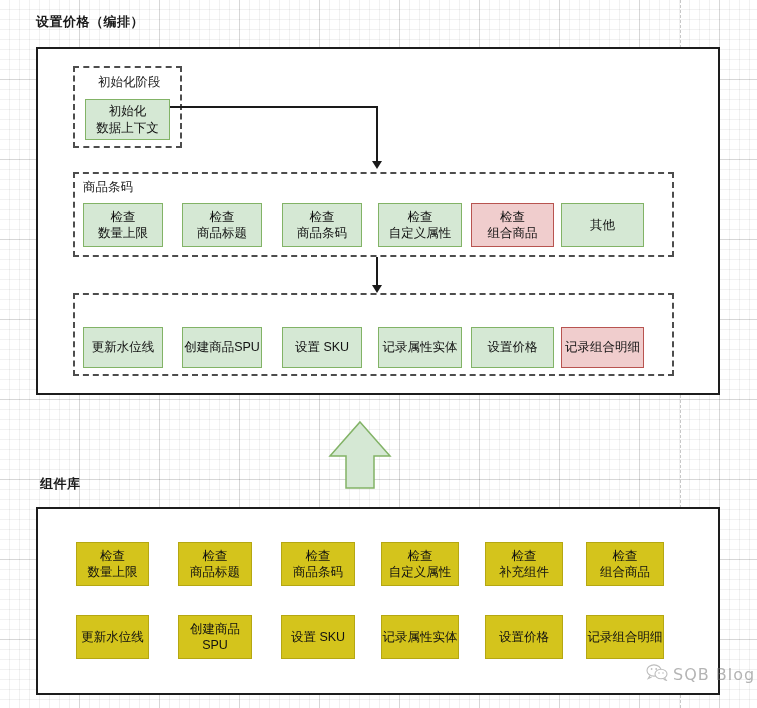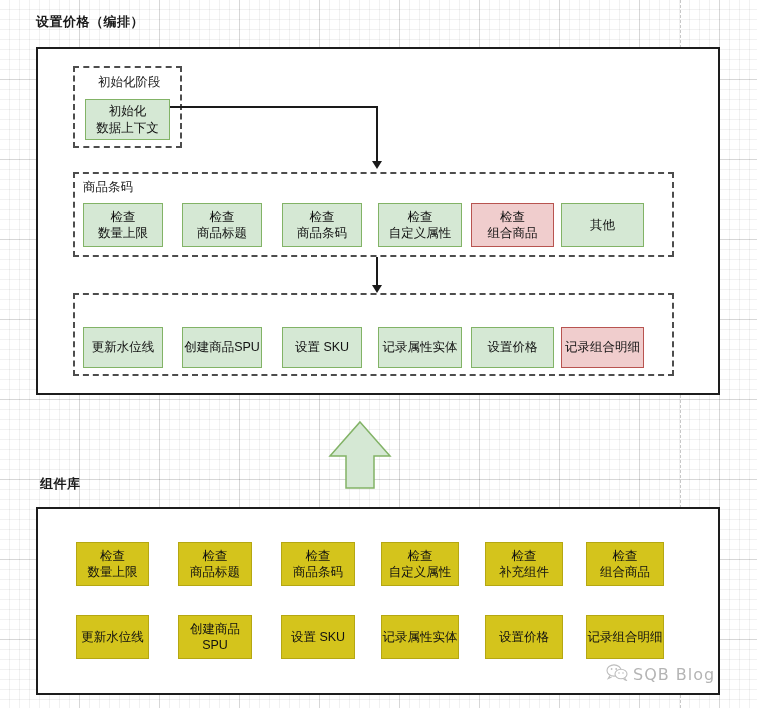--- a/index.html
+++ b/index.html
@@ -211,21 +211,21 @@
   <div class="node yellow" style="left:586px; top:542px; width:78px; height:44px;">检查
 组合商品</div>
 
   <div class="node yellow" style="left:76px; top:615px; width:73px; height:44px;">更新水位线</div>
   <div class="node yellow" style="left:178px; top:615px; width:74px; height:44px;">创建商品SPU</div>
   <div class="node yellow" style="left:281px; top:615px; width:74px; height:44px;">设置 SKU</div>
   <div class="node yellow" style="left:381px; top:615px; width:78px; height:44px;">记录属性实体</div>
   <div class="node yellow" style="left:485px; top:615px; width:78px; height:44px;">设置价格</div>
   <div class="node yellow" style="left:586px; top:615px; width:78px; height:44px;">记录组合明细</div>
 
-  <div class="watermark" style="left:606px; top:663px;">
+  <div class="watermark" style="left:646px; top:663px;">
     <span>
       <svg width="22" height="18" viewBox="0 0 22 18" xmlns="http://www.w3.org/2000/svg">
         <ellipse cx="8" cy="7.5" rx="7" ry="5.6" fill="none" stroke="#888" stroke-width="1.1"></ellipse>
         <path d="M4 12.5 L2.2 15.6 L5.6 14" fill="none" stroke="#888" stroke-width="1.1"></path>
         <circle cx="5.6" cy="6" r="0.9" fill="#888"></circle>
         <circle cx="10.2" cy="6" r="0.9" fill="#888"></circle>
         <ellipse cx="15" cy="11" rx="6" ry="4.8" fill="#fff" stroke="#888" stroke-width="1.1"></ellipse>
         <path d="M18.6 15 L20.3 17.4 L17.6 16.3" fill="none" stroke="#888" stroke-width="1.1"></path>
         <circle cx="13" cy="10" r="0.8" fill="#888"></circle>
         <circle cx="17" cy="10" r="0.8" fill="#888"></circle>

